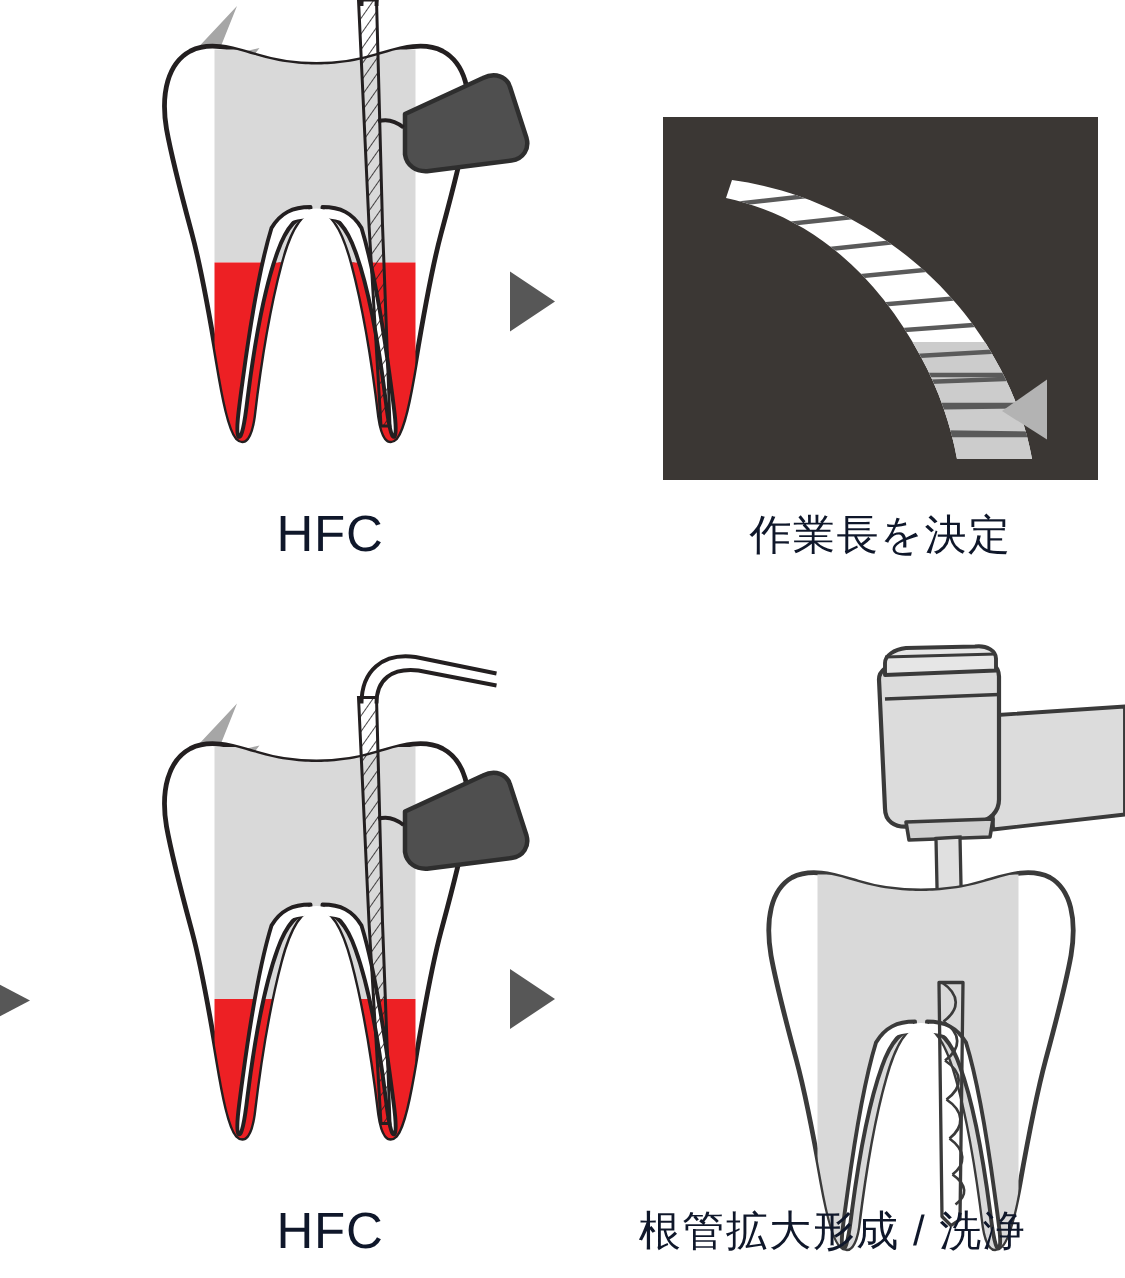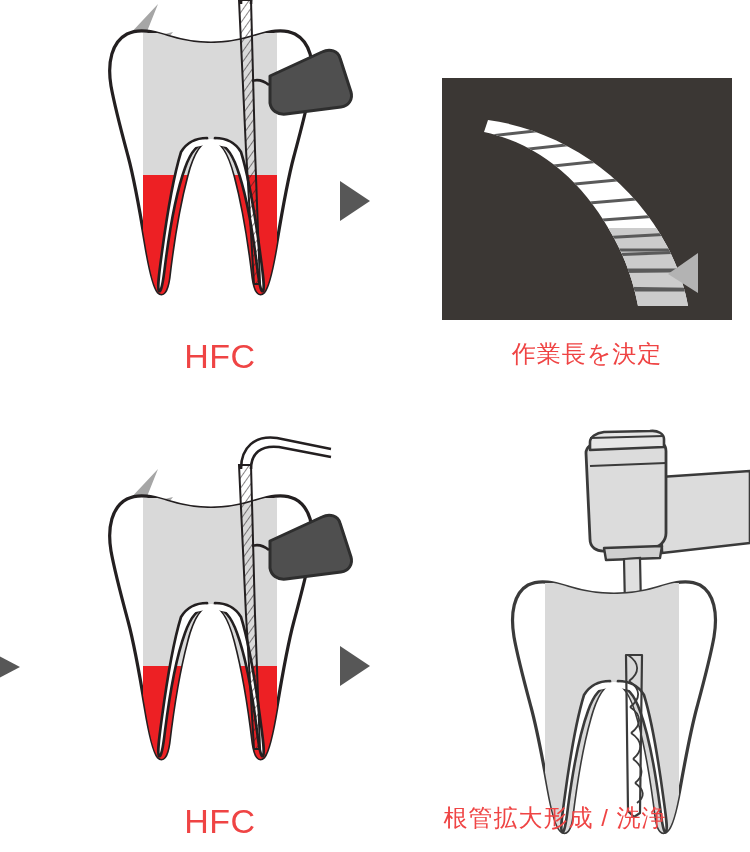--- a/index.html
+++ b/index.html
@@ -8,26 +8,26 @@
     background:#ffffff;
     font-family:"Liberation Sans","DejaVu Sans",sans-serif;
     overflow:hidden;
     position:relative;
   }
   .stage{position:absolute;inset:0;}
   .panel{position:absolute;}
   .caption{
     position:absolute;
     text-align:center;
-    color:#ef4444;
+    color:#0f172a;
     white-space:nowrap;
     font-weight:400;
   }
   .caption.latin{font-size:34px;letter-spacing:0.5px;}
-  .caption.jp{font-size:24px;letter-spacing:1px;}
+  .caption.jp{font-size:28px;letter-spacing:1px;}
   .arrow{position:absolute;}
   .darkbox{
     position:absolute;
     background:#3b3734;
   }
   svg{display:block;overflow:visible;}
 </style>
 </head>
 <body>
 

